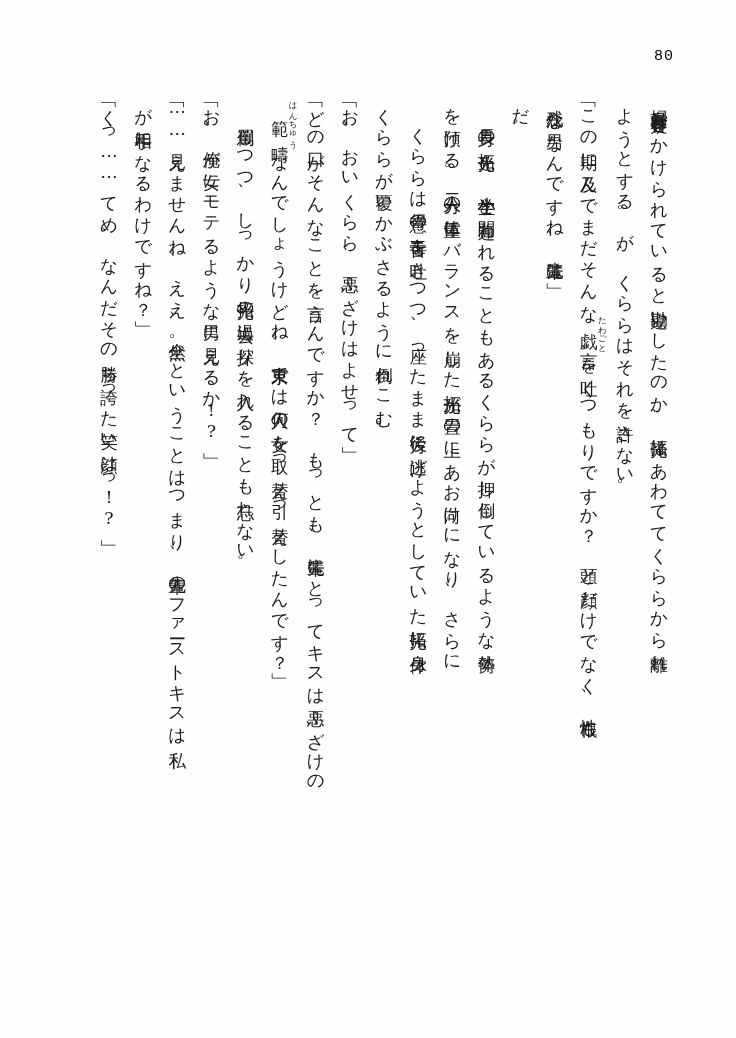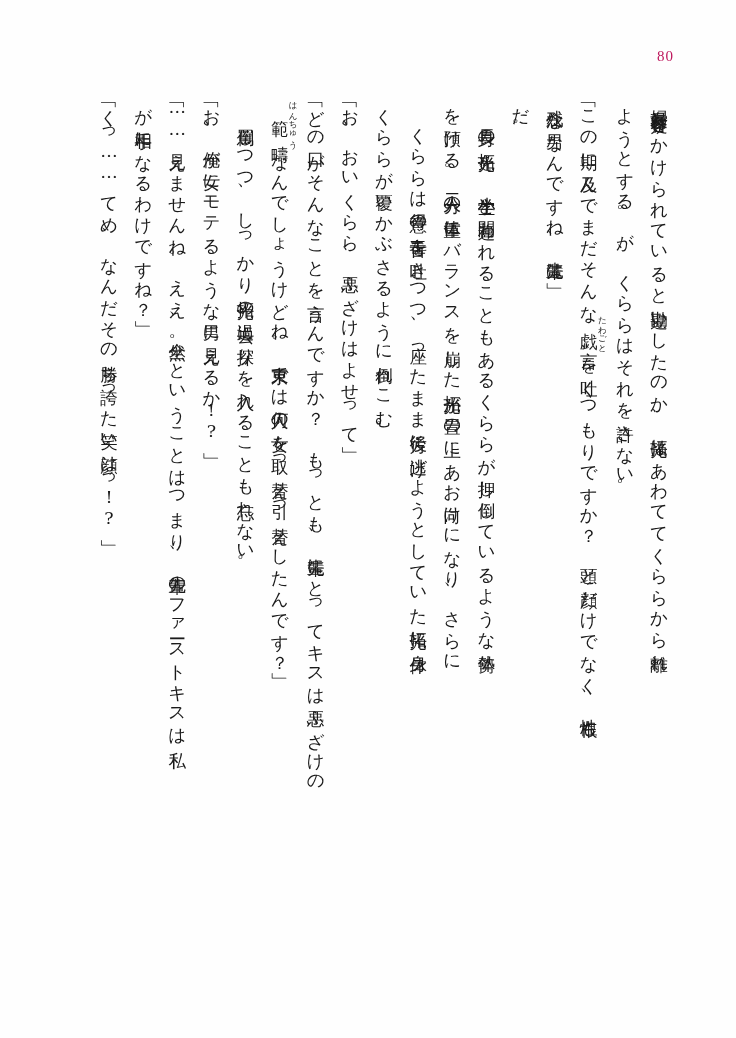--- a/index.html
+++ b/index.html
@@ -19,23 +19,23 @@
     width: 736px;
     height: 1038px;
     background: #fefefe;
     box-sizing: border-box;
   }
   .page-number {
     position: absolute;
     top: 48px;
     right: 62px;
     font-size: 15px;
-    font-family: Liberation Serif, serif;
+    font-family: Liberation Mono, monospace;
     letter-spacing: 1px;
-    color: #be185d;
+    color: #000000;
   }
   .text-body {
     position: absolute;
     top: 96px;
     right: 60px;
     left: 96px;
     height: 880px;
     writing-mode: vertical-rl;
     -webkit-writing-mode: vertical-rl;
     text-orientation: upright;

